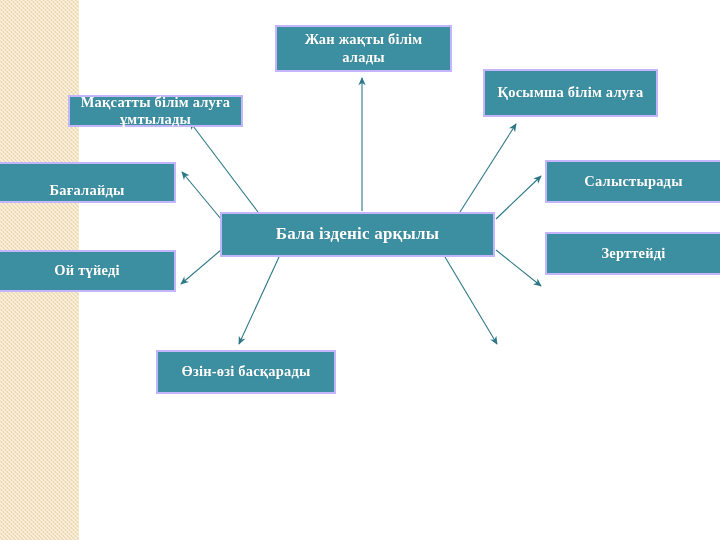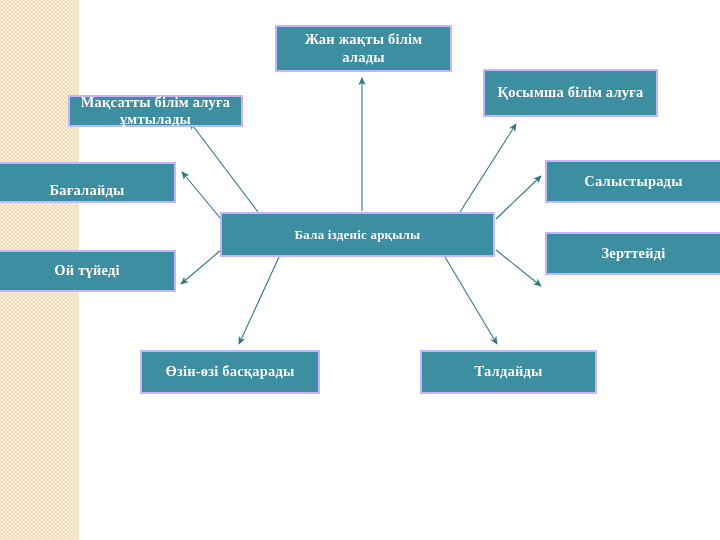--- a/index.html
+++ b/index.html
@@ -49,21 +49,21 @@
     align-items: center;
     justify-content: center;
     text-align: center;
     font-weight: bold;
     line-height: 1.18;
     padding: 2px 6px;
     letter-spacing: 0.2px;
     text-shadow: 0 0 1px rgba(0,0,0,0.18);
   }
   .node.center {
-    font-size: 13px;
+    font-size: 17px;
   }
   .node.sat {
     font-size: 14.5px;
   }
   
   .bleed-left  { border-left: none; }
   .bleed-right { border-right: none; }
 </style>
 </head>
 <body>
@@ -117,21 +117,18 @@
   </div>
 
   <div class="node sat bleed-right" style="left:545px; top:160px; width:175px; height:43px;">
     <span>Салыстырады</span>
   </div>
 
   <div class="node sat bleed-right" style="left:545px; top:232px; width:175px; height:43px;">
     <span>Зерттейді</span>
   </div>
 
-  <div class="node sat" style="left:140px; top:350px; width:180px; height:44px;">
+  <div class="node sat" style="left:156px; top:350px; width:180px; height:44px;">
     <span>Өзін-өзі басқарады</span>
   </div>
 
-  <div class="node sat" style="left:420px; top:350px; width:177px; height:44px;">
-    <span>Талдайды</span>
-  </div>
 
 </div>
 
 </body></html>

